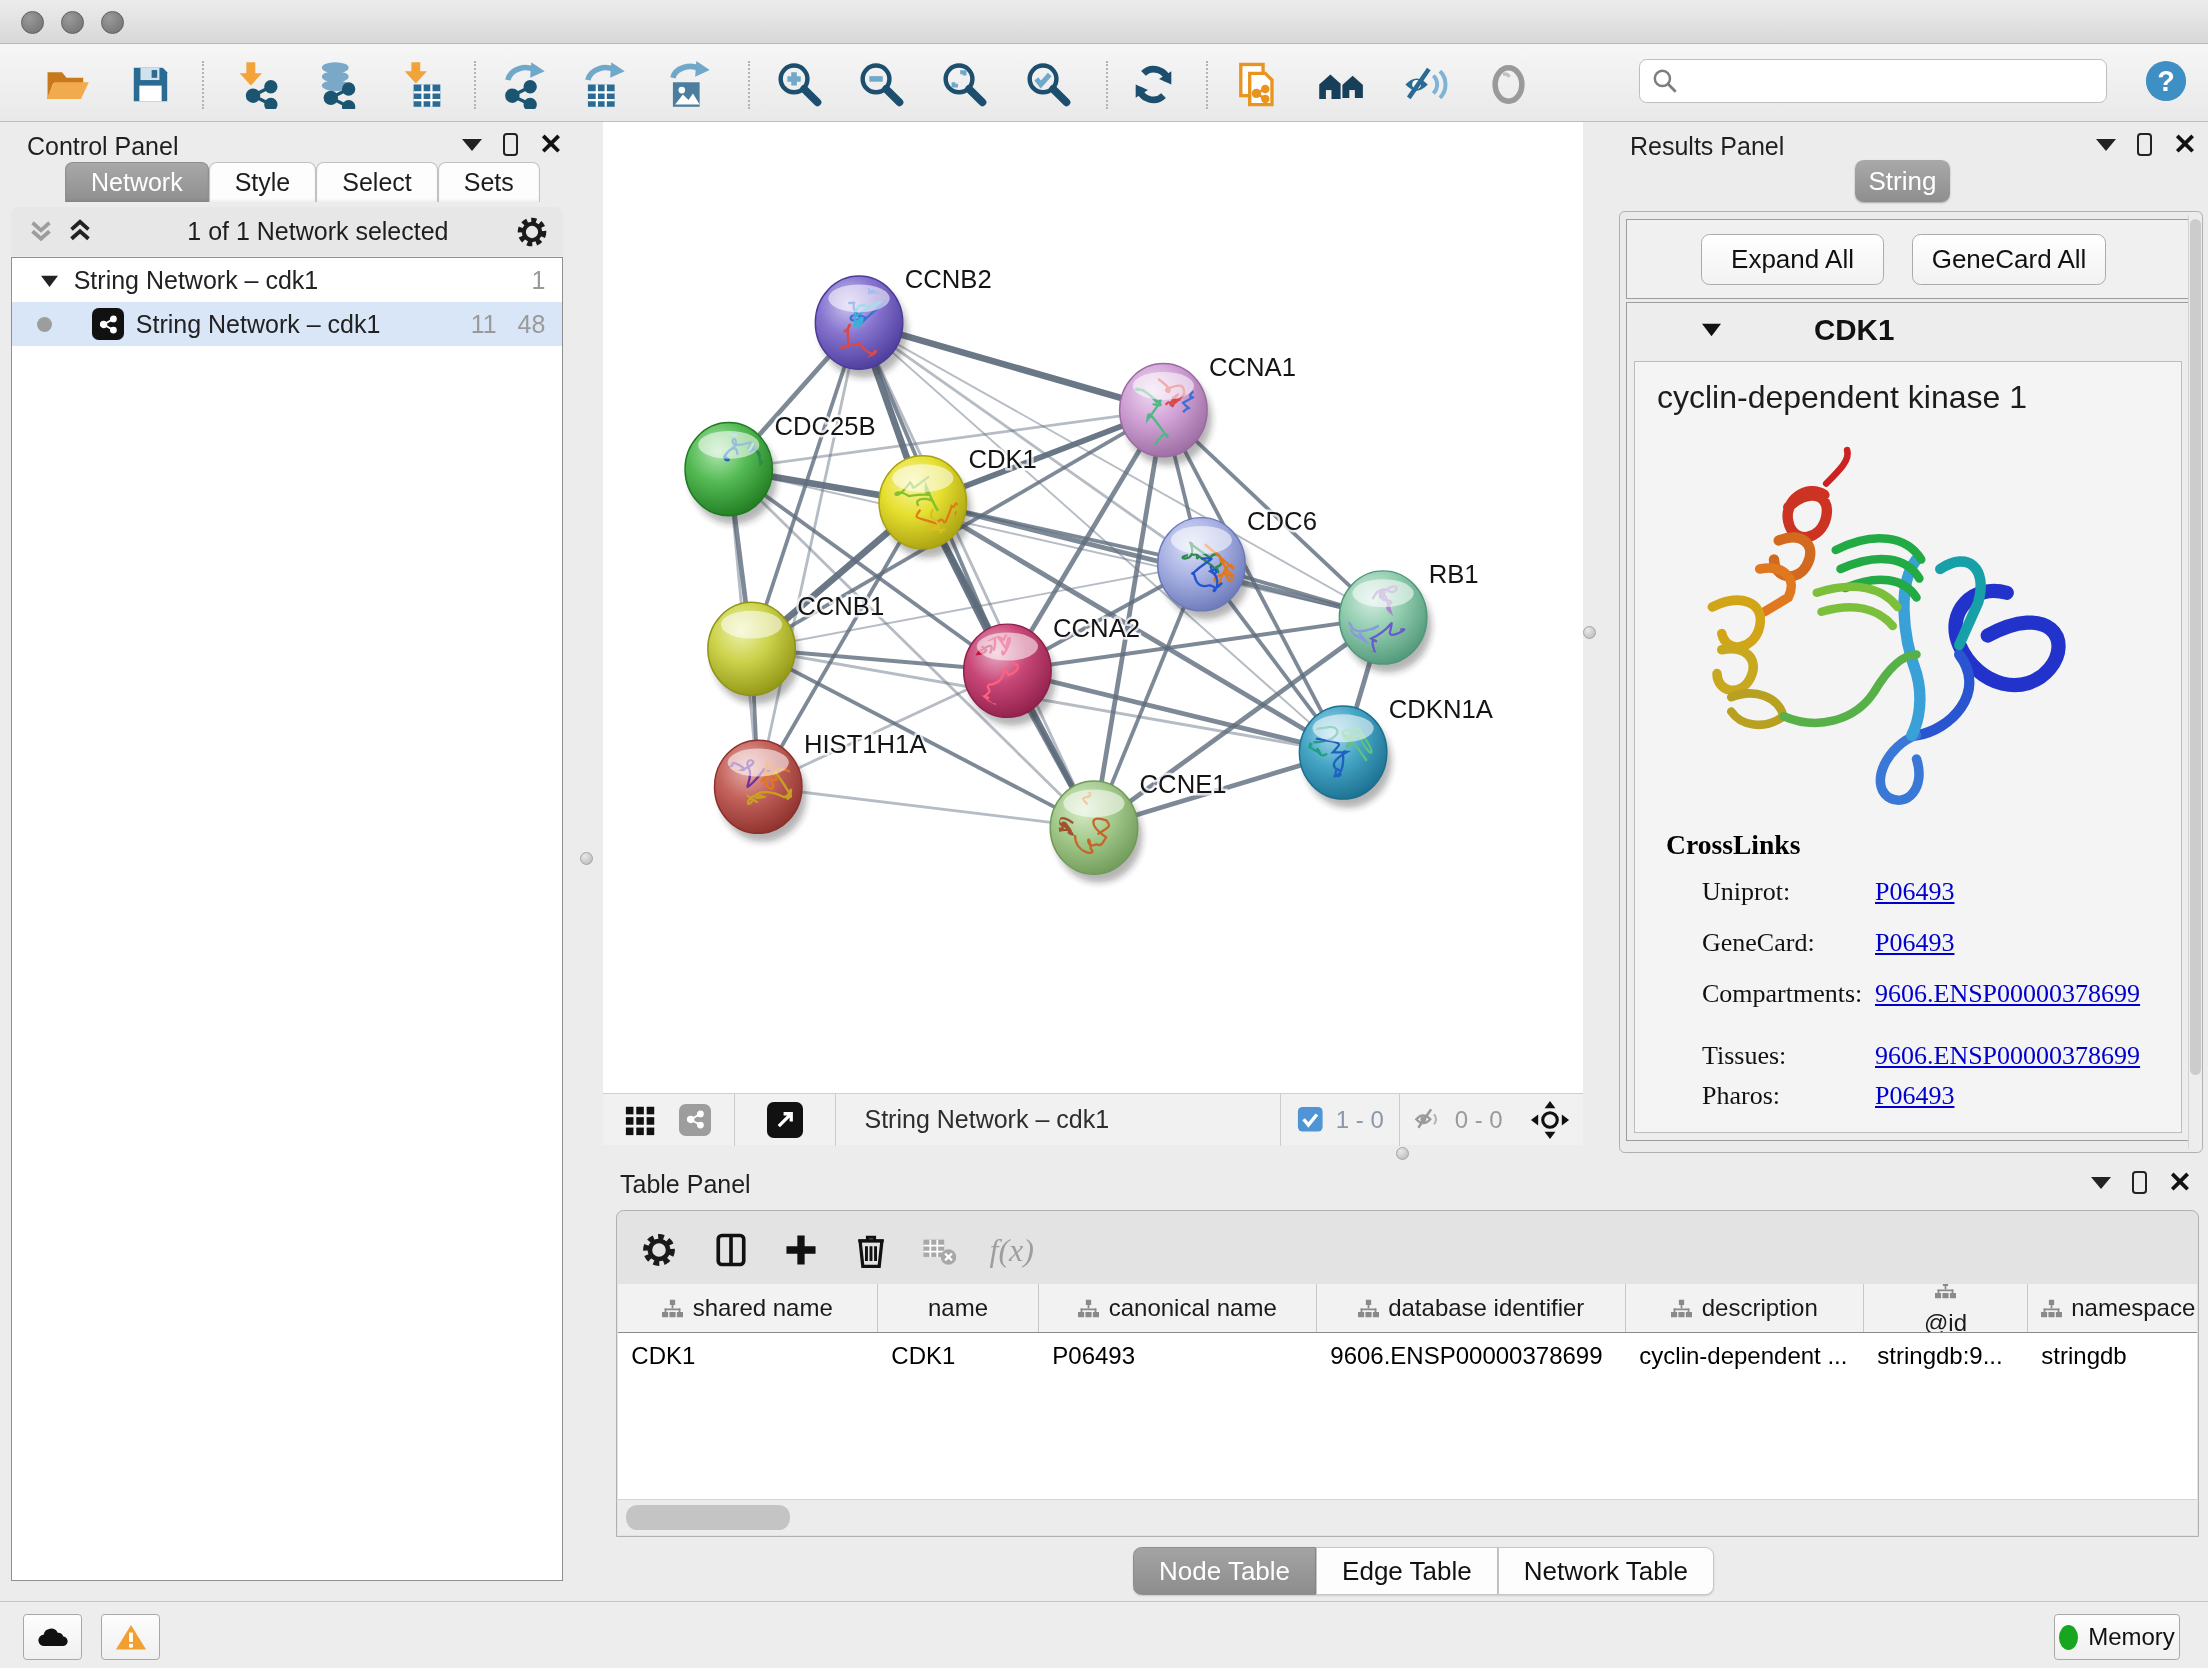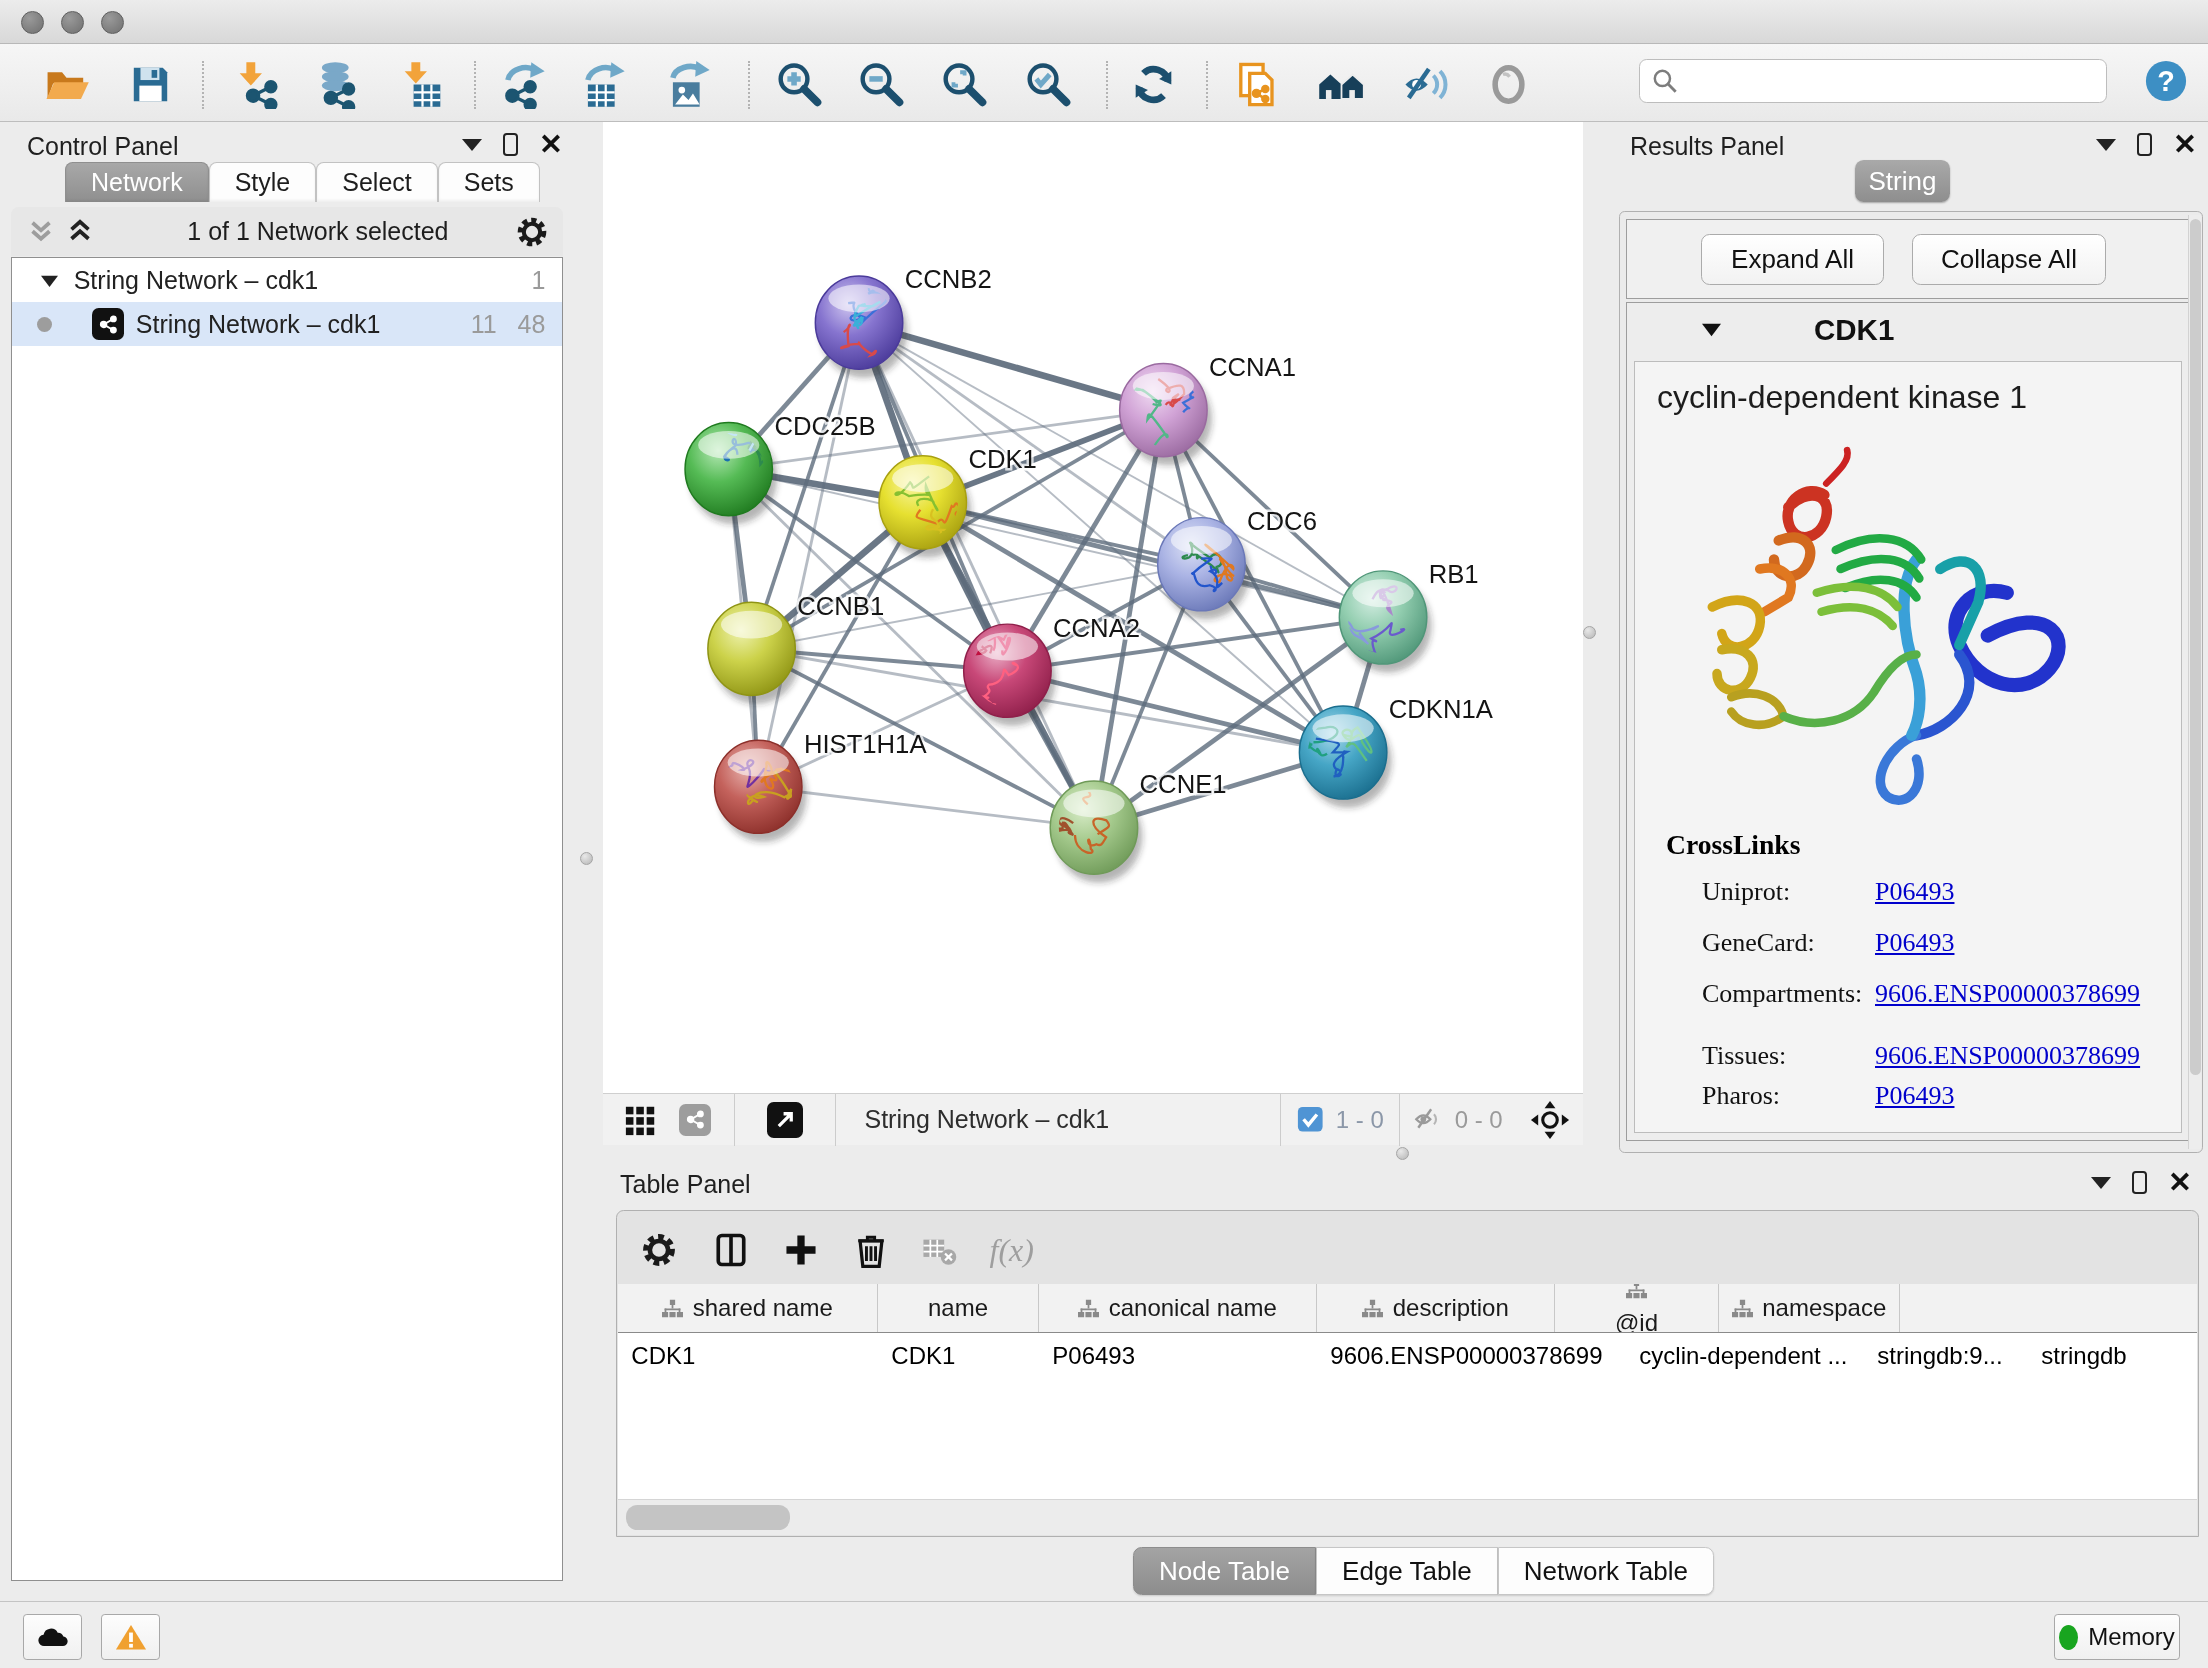--- a/index.html
+++ b/index.html
@@ -683,21 +683,21 @@
 <div class="abs rp-header-title">Results Panel</div>
 <div class="abs panel-ctrls" style="left:2096px; top:133px; width:101px">
   <div class="caret-down"></div>
   <div class="float-box"></div>
   <div class="close-x">✕</div>
 </div>
 <div class="abs rp-tab">String</div>
 <div class="abs rp-outer"></div>
 <div class="abs rp-expandbox"></div>
 <div class="abs rp-btn" style="left:1701px; width:183px">Expand All</div>
-<div class="abs rp-btn" style="left:1912px; width:194px">Collapse All</div>
+<div class="abs rp-btn" style="left:1912px; width:194px">GeneCard All</div>
 
 <div class="abs rp-genebox"></div>
 <div class="abs rp-genehead">
   <svg width="23" height="19" viewBox="0 0 24 20" style="margin-left:74px">
       <path d="M2 4 h20 l-10 13 z" fill="#111"></path>
     </svg>
   <span class="gene-symbol" style="margin-left:91px">CDK1</span>
 </div>
 <div class="abs rp-genecontent"></div>
 <div class="abs gene-desc">cyclin-dependent kinase 1</div>
@@ -818,20 +818,37 @@
               <rect x="3" y="12" width="18" height="2"></rect>
               <rect x="3" y="12" width="2" height="4"></rect>
               <rect x="19" y="12" width="2" height="4"></rect>
               <rect x="0" y="16" width="7" height="6"></rect>
               <rect x="8.5" y="16" width="7" height="6"></rect>
               <rect x="17" y="16" width="7" height="6"></rect>
             </g>
           </svg>
         </span>
         <span>canonical name</span>
+      </div>
+      <div class="tp-th" style="width: 309px;">
+        <span>
+          <svg width="21" height="21" viewBox="0 0 24 24">
+            <g fill="#8a8a8a">
+              <rect x="9" y="2" width="6" height="6"></rect>
+              <rect x="11" y="8" width="2" height="4"></rect>
+              <rect x="3" y="12" width="18" height="2"></rect>
+              <rect x="3" y="12" width="2" height="4"></rect>
+              <rect x="19" y="12" width="2" height="4"></rect>
+              <rect x="0" y="16" width="7" height="6"></rect>
+              <rect x="8.5" y="16" width="7" height="6"></rect>
+              <rect x="17" y="16" width="7" height="6"></rect>
+            </g>
+          </svg>
+        </span>
+        <span>database identifier</span>
       </div>
       <div class="tp-th" style="width: 238px;">
         <span>
           <svg width="21" height="21" viewBox="0 0 24 24">
             <g fill="#8a8a8a">
               <rect x="9" y="2" width="6" height="6"></rect>
               <rect x="11" y="8" width="2" height="4"></rect>
               <rect x="3" y="12" width="18" height="2"></rect>
               <rect x="3" y="12" width="2" height="4"></rect>
               <rect x="19" y="12" width="2" height="4"></rect>

